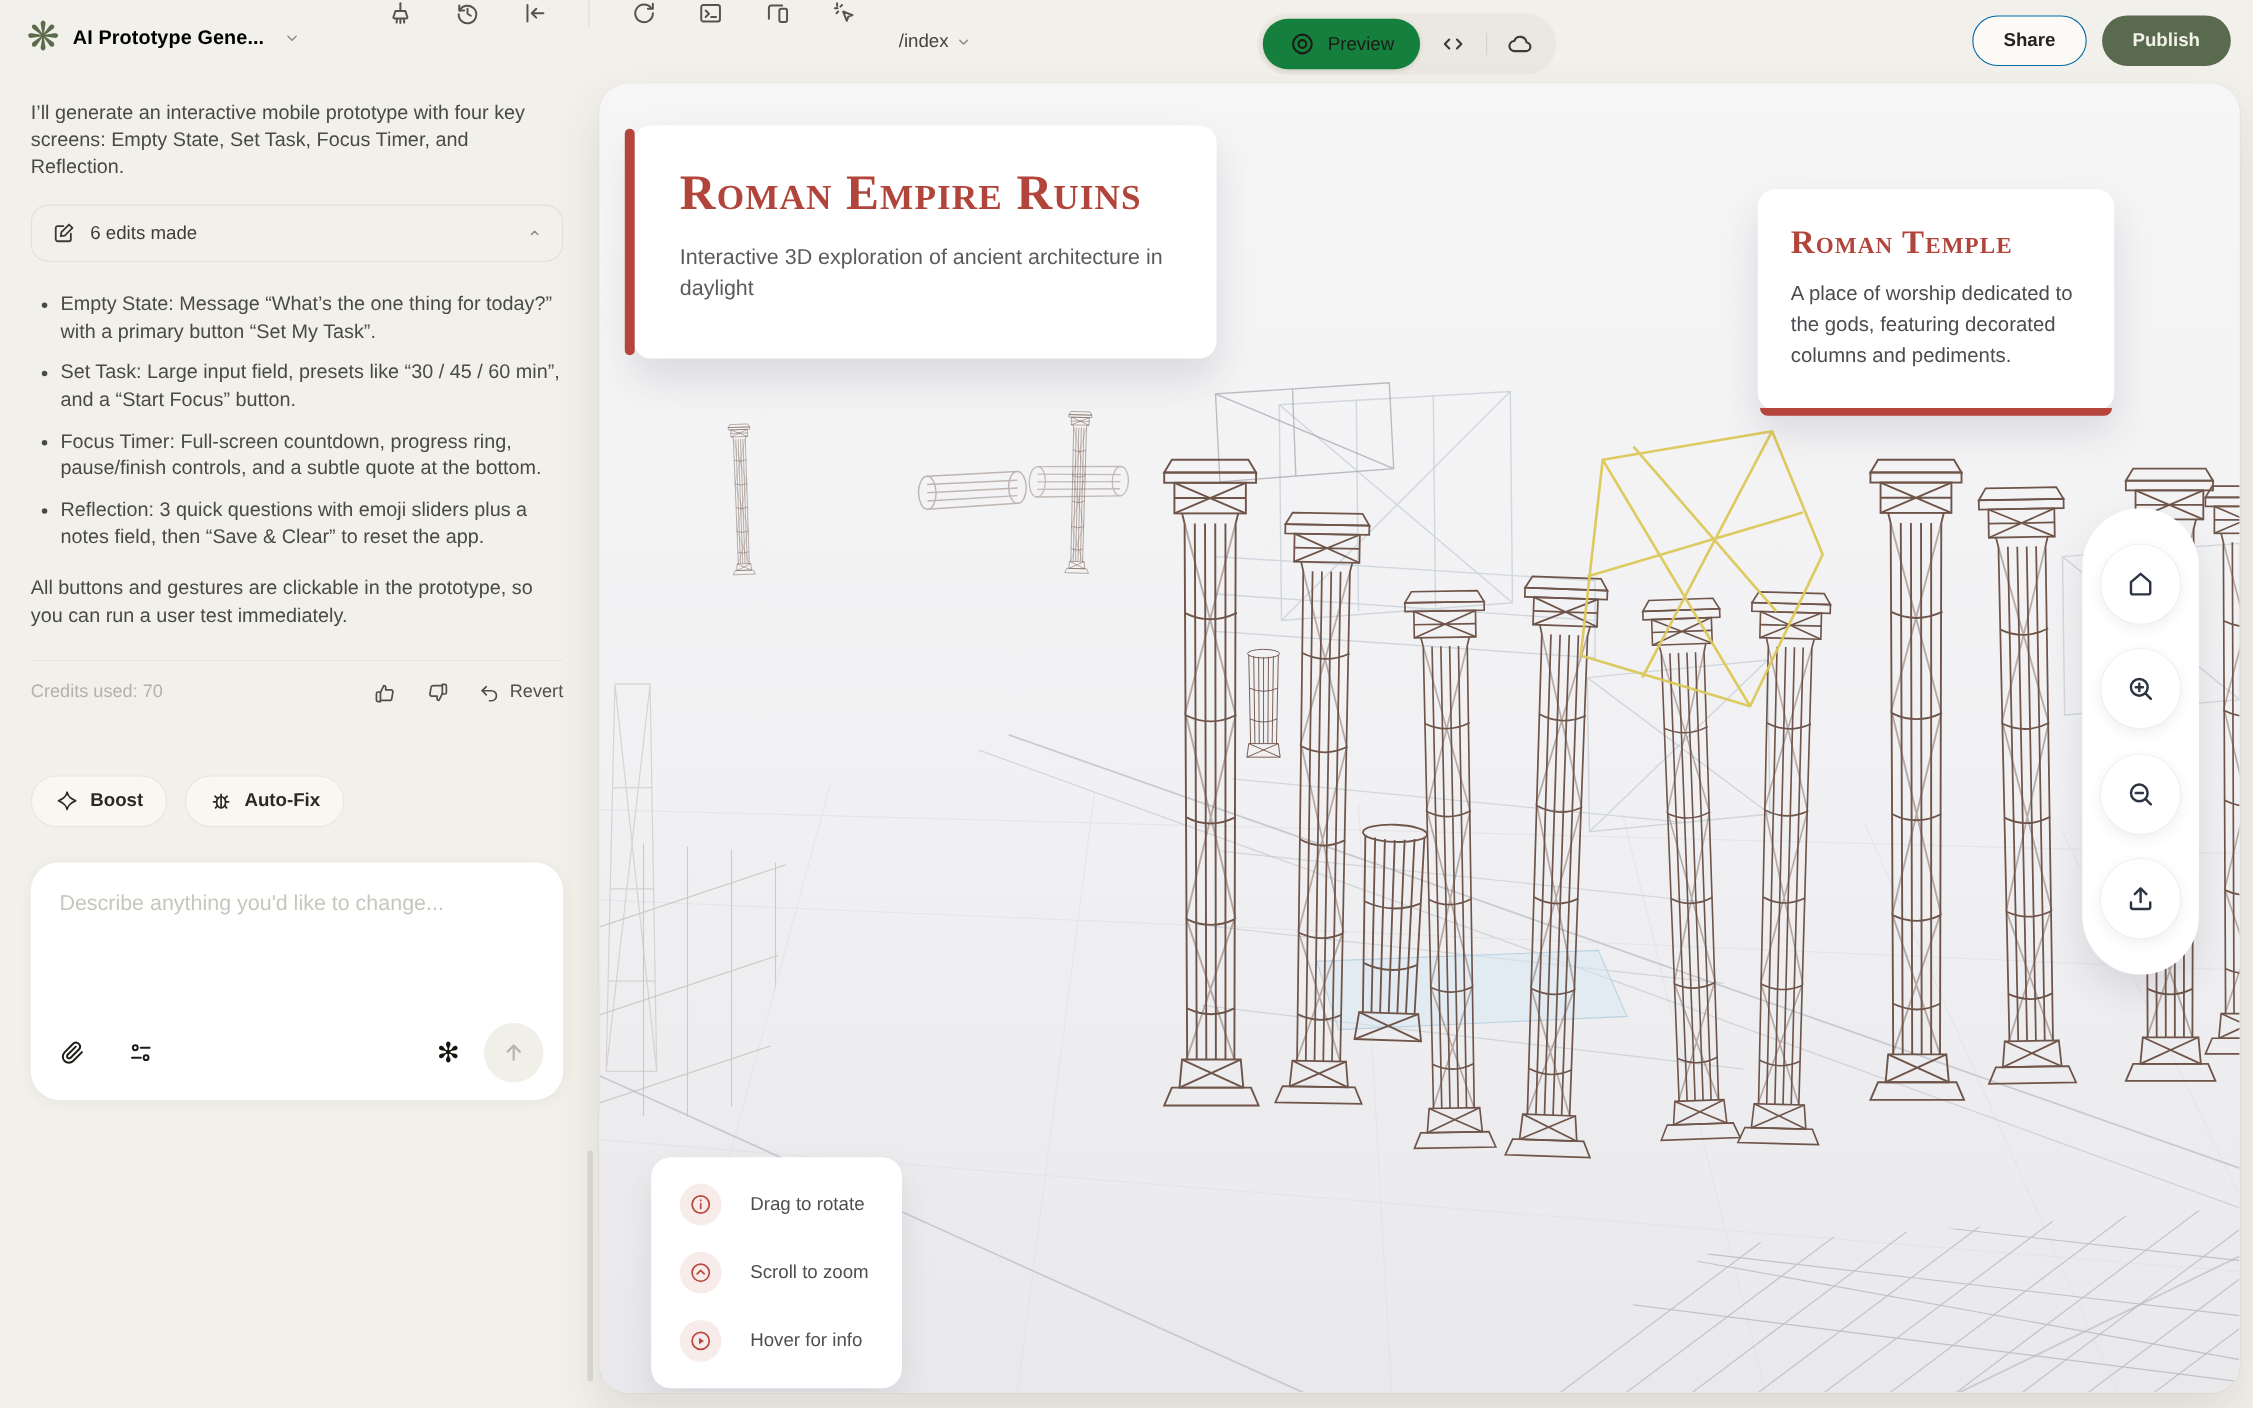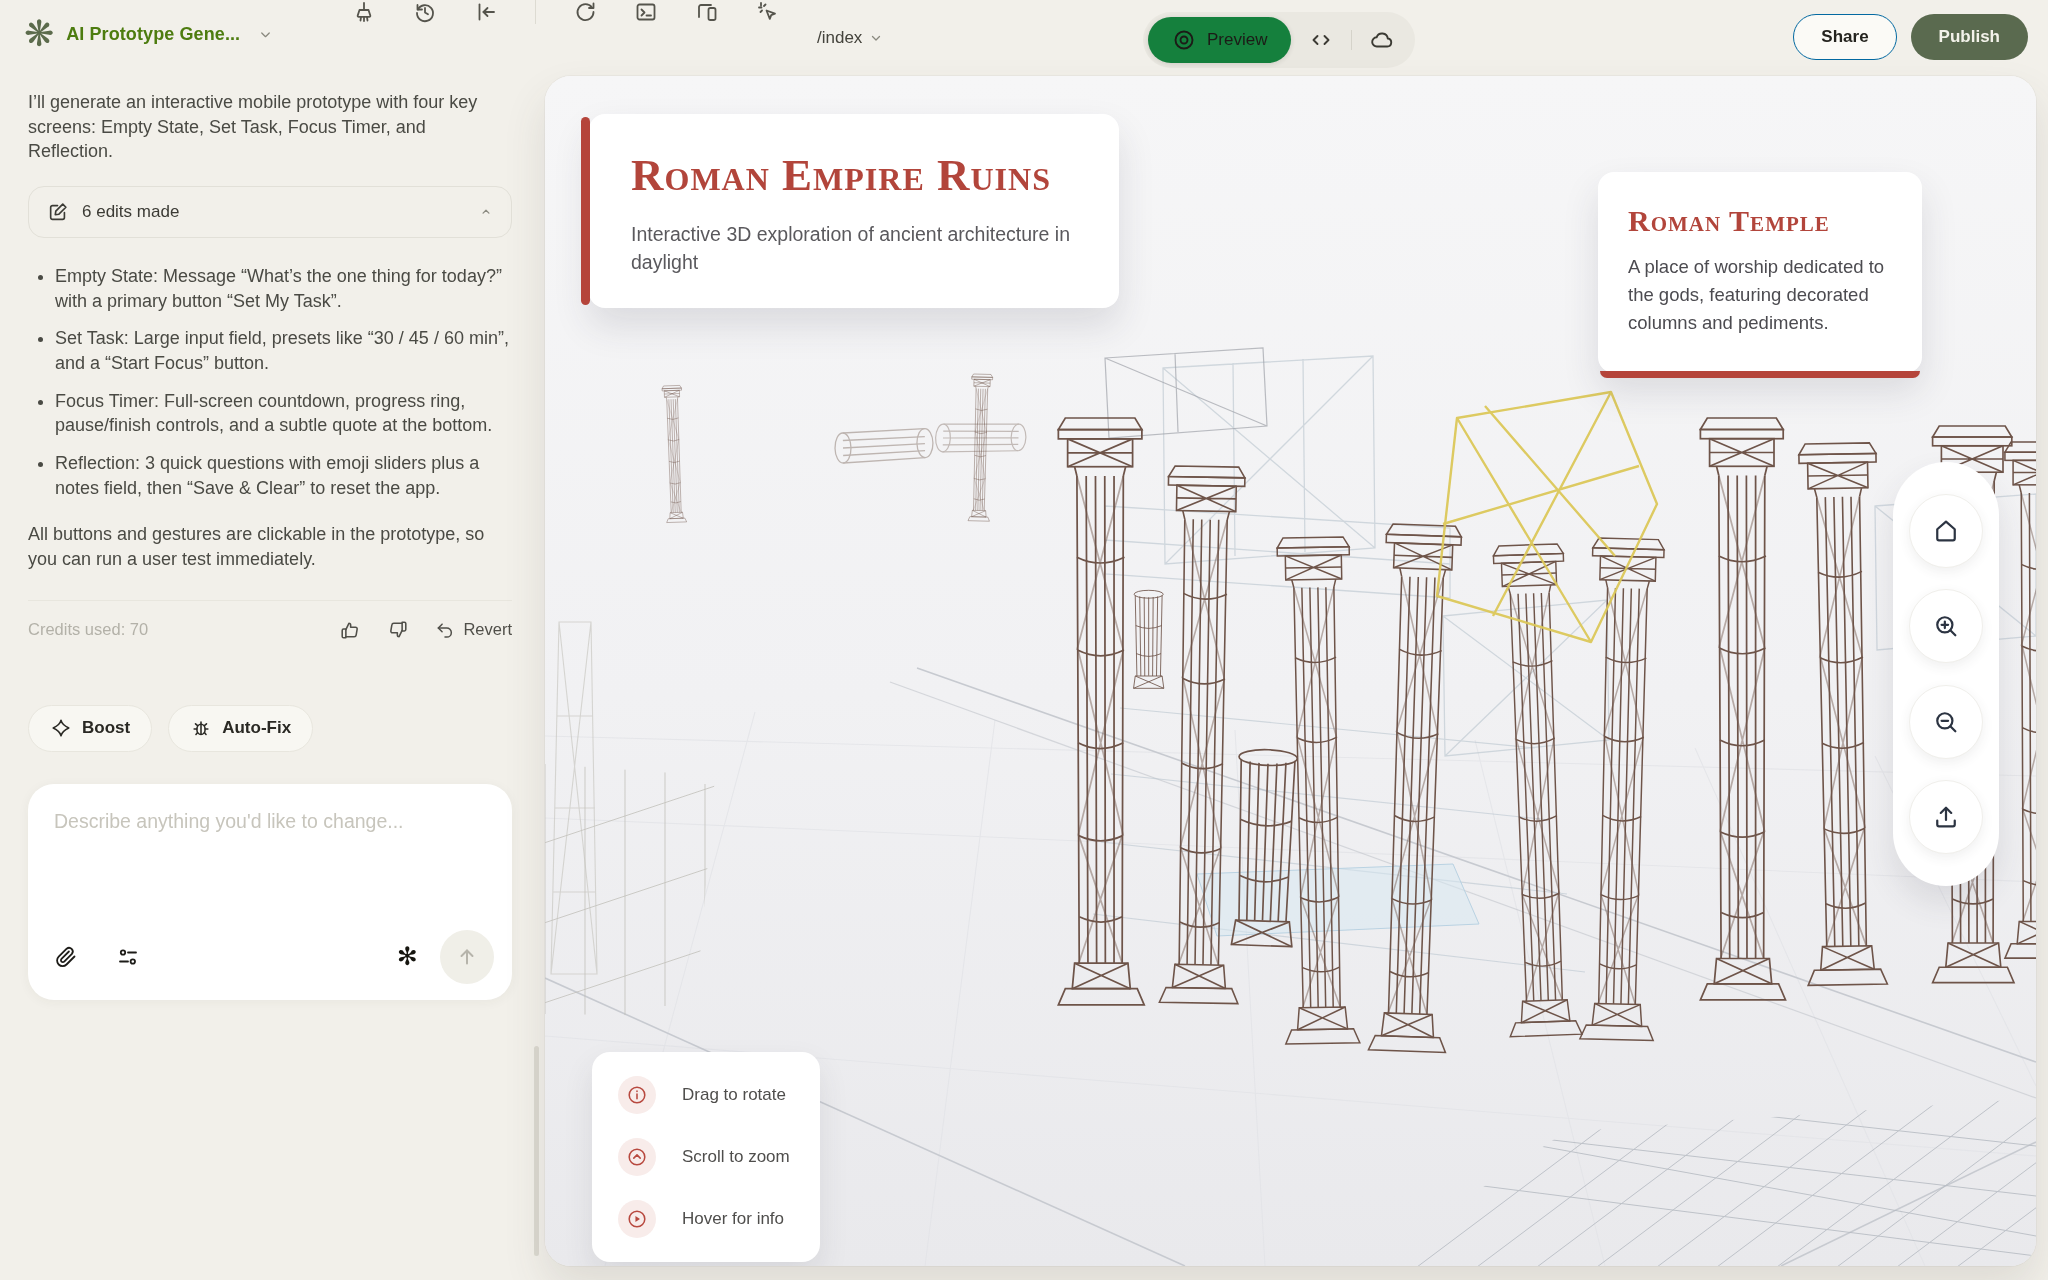--- a/index.html
+++ b/index.html
@@ -4,21 +4,21 @@
 <style>
   * { margin:0; padding:0; box-sizing:border-box; }
   html,body { width:2048px; height:1280px; overflow:hidden; }
   body { background:#f2f0ea; font-family:"Liberation Sans", sans-serif; color:#34332e; position:relative; }
   svg.ic { display:block; }
 
   
   .topbar { position:absolute; top:0; left:0; width:2048px; height:76px; }
   .brand { position:absolute; left:24px; top:14px; display:flex; align-items:center; gap:12px; cursor:pointer; }
   .brand .logo { font-size:36px; line-height:40px; color:#5c6b4c; font-family:"DejaVu Sans", sans-serif; }
-  .brand .title { font-size:18px; font-weight:700; color:#4d7c0f; letter-spacing:.1px; }
+  .brand .title { font-size:18px; font-weight:700; color:#000000; letter-spacing:.1px; }
   .brand .chev { color:#8a897f; margin-left:6px; }
   .tools { position:absolute; left:352px; top:0; height:76px; display:flex; gap:37px; color:#55544c; }
   .tool-btn { width:24px; height:24px; cursor:pointer; }
   .tools .vsep { width:1px; height:24px; background:#dddbd2; }
   .route { display:flex; align-items:center; gap:7px; font-size:17px; color:#44433c; cursor:pointer; }
   .view-toggle { position:absolute; left:1143px; top:12px; height:56px; background:#eae8e1; border-radius:28px; display:flex; align-items:center; padding:5px; gap:2px; }
   .seg-preview { background:#15803d; height:46px; border-radius:23px; padding:0 24px; display:flex; align-items:center; gap:11px; font-size:17px; font-weight:500; color:#1c1b17; box-shadow:0 1px 5px rgba(40,40,30,.14); cursor:pointer; }
   .seg-icon { width:56px; height:46px; display:grid; place-items:center; color:#3b3a33; cursor:pointer; }
   .view-toggle .vsep { width:1px; height:20px; background:#d5d3ca; }
   .actions { position:absolute; right:20px; top:14px; display:flex; gap:14px; }
@@ -50,21 +50,21 @@
   .openai { margin-left:auto; font-size:25px; line-height:24px; color:#16150f; font-family:"DejaVu Sans",sans-serif; cursor:pointer; }
   .send { margin-left:22px; width:54px; height:54px; border-radius:50%; background:#f0efe8; display:grid; place-items:center; color:#b6b4ab; cursor:pointer; }
   .side-scroll { position:absolute; left:534px; top:1046px; width:5px; height:210px; border-radius:3px; background:#dbd9d0; }
 
   
   .preview-pane { position:absolute; left:545px; top:76px; width:1491px; height:1190px; border-radius:26px; overflow:hidden; background:linear-gradient(180deg,#f6f6f7 0%,#f0f0f2 50%,#eaeaed 100%); box-shadow:0 0 0 1px rgba(50,50,40,.04), 0 22px 44px rgba(70,68,55,.12); }
   .scene { position:absolute; inset:0; }
 
   .obj-card { position:absolute; background:#fff; border-radius:16px; box-shadow:0 18px 36px rgba(50,50,70,.13); }
   .card-title { font-family:"Liberation Serif", serif; font-variant:small-caps; font-weight:700; color:#b2453b; letter-spacing:1px; }
-  .ruins-card { left:44px; top:38px; width:530px; padding:36px 42px 32px; }
+  .ruins-card { left:31px; top:38px; width:530px; padding:36px 42px 50px; }
   .ruins-card::before { content:""; position:absolute; left:-8px; top:3px; bottom:3px; width:9px; border-radius:8px; background:#b5443a; }
   .ruins-card .card-title { font-size:45px; line-height:1.14; }
   .ruins-card .card-desc { margin-top:20px; font-size:19.5px; line-height:1.4; color:#5a595d; }
   .temple-card { left:1053px; top:96px; width:324px; padding:32px 30px 36px; }
   .temple-card::after { content:""; position:absolute; left:2px; right:2px; bottom:-5px; height:7px; border-radius:0 0 10px 10px; background:#b5443a; }
   .temple-card .card-title { font-size:30px; line-height:1.1; }
   .temple-card .card-desc { margin-top:16px; font-size:18.5px; line-height:1.52; color:#4c4b50; }
 
   .controls { position:absolute; left:1348px; top:386px; width:106px; height:424px; background:#fff; border-radius:53px; box-shadow:0 16px 32px rgba(60,60,70,.12); display:flex; flex-direction:column; align-items:center; justify-content:space-evenly; padding:10px 0; }
   .ctl { width:74px; height:74px; border-radius:50%; background:#fff; border:1px solid #f0efeb; box-shadow:0 4px 12px rgba(60,60,70,.08); display:grid; place-items:center; color:#2c3442; cursor:pointer; }

